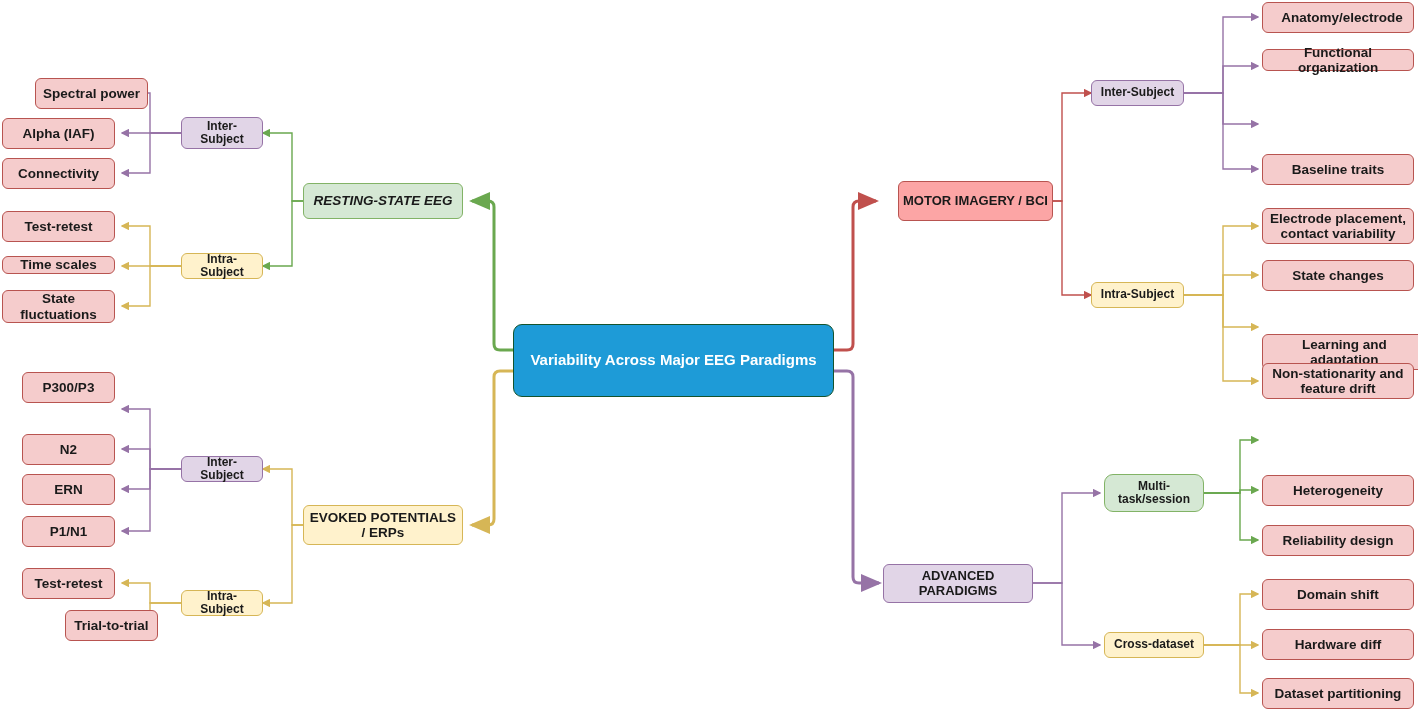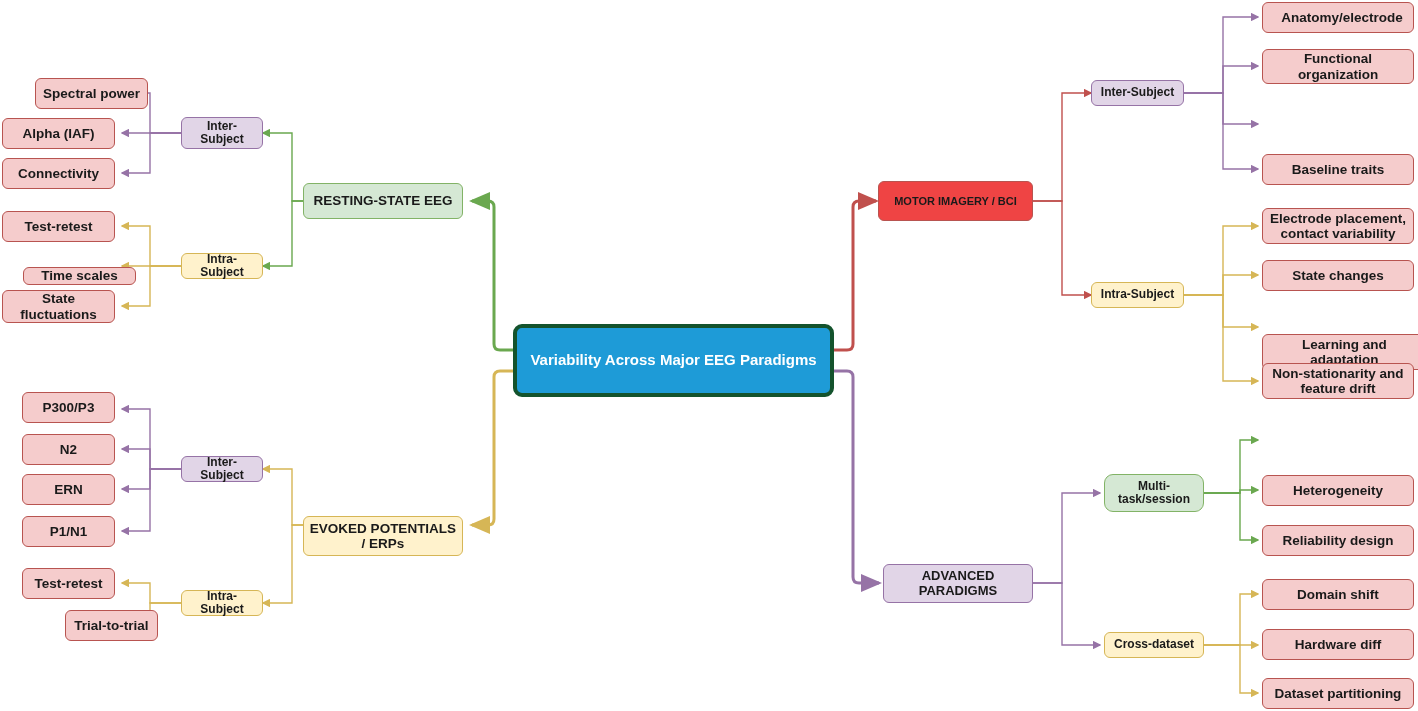--- a/index.html
+++ b/index.html
@@ -61,39 +61,41 @@
   .green {
     background: #d5e8d4;
     border-color: #82b366;
     font-size: 13.5px;
     border-radius: 9px;
   }
   .cat-green {
     background: #d5e8d4;
     border-color: #82b366;
     font-size: 13.5px;
+    font-style: italic;
   }
   .cat-yellow {
     background: #fff2cc;
     border-color: #d6b656;
     font-size: 13.5px;
   }
   .cat-red {
-    background: #ef4444;
+    background: #fca5a5;
     border-color: #b85450;
-    font-size: 11px;
+    font-size: 13px;
+    margin-left: 20px;
   }
   .cat-purple {
     background: #e1d5e7;
     border-color: #9673a6;
     font-size: 13px;
   }
   .center-node {
     background: #1e9bd7;
-    border: 4px solid #14532d;
+    border: 1px solid #14532d;
     color: #ffffff;
     font-size: 15px;
     border-radius: 9px;
     font-weight: bold;
   }
   .mid-small { font-size: 12px; }
 </style>
 </head>
 <body>
 
@@ -235,39 +237,39 @@
   <div class="node leaf" style="left:2px; top:118px; width:113px; height:31px;">
     <span>Alpha (IAF)</span>
   </div>
   <div class="node leaf" style="left:2px; top:158px; width:113px; height:31px;">
     <span>Connectivity</span>
   </div>
 
   <div class="node leaf" style="left:2px; top:211px; width:113px; height:31px;">
     <span>Test-retest</span>
   </div>
-  <div class="node leaf" style="left:2px; top:267px; width:113px; height:18px;margin-left:21px;">
+  <div class="node leaf" style="left:2px; top:256px; width:113px; height:18px;">
     <span>Time scales</span>
   </div>
   <div class="node leaf" style="left:2px; top:290px; width:113px; height:33px;">
     <span>State fluctuations</span>
   </div>
 
-  <div class="node cat-yellow" style="left:303px; top:516px; width:160px; height:40px;text-align:center;">
+  <div class="node cat-yellow" style="left:303px; top:505px; width:160px; height:40px;text-align:center;">
     <span>EVOKED POTENTIALS / ERPs</span>
   </div>
 
   <div class="node purple" style="left:181px; top:456px; width:82px; height:26px;">
     <span>Inter-Subject</span>
   </div>
   <div class="node yellow" style="left:181px; top:590px; width:82px; height:26px;">
     <span>Intra-Subject</span>
   </div>
 
-  <div class="node leaf" style="left:22px; top:392px; width:93px; height:31px;">
+  <div class="node leaf" style="left:22px; top:372px; width:93px; height:31px;">
     <span>P300/P3</span>
   </div>
   <div class="node leaf" style="left:22px; top:434px; width:93px; height:31px;">
     <span>N2</span>
   </div>
   <div class="node leaf" style="left:22px; top:474px; width:93px; height:31px;">
     <span>ERN</span>
   </div>
   <div class="node leaf" style="left:22px; top:516px; width:93px; height:31px;">
     <span>P1/N1</span>
@@ -287,21 +289,21 @@
   <div class="node purple" style="left:1091px; top:80px; width:93px; height:26px;">
     <span>Inter-Subject</span>
   </div>
   <div class="node yellow" style="left:1091px; top:282px; width:93px; height:26px;">
     <span>Intra-Subject</span>
   </div>
 
   <div class="node leaf-r" style="left:1262px; top:2px; width:152px; height:31px;padding-left:12px;">
     <span>Anatomy/electrode</span>
   </div>
-  <div class="node leaf-r" style="left:1262px; top:49px; width:152px; height:35px;">
+  <div class="node leaf-r" style="left:1262px; top:49px; width:152px; height:22px;">
     <span>Functional organization</span>
   </div>
   <div class="node leaf-r" style="left:1262px; top:154px; width:152px; height:31px;">
     <span>Baseline traits</span>
   </div>
 
   <div class="node leaf-r" style="left:1262px; top:208px; width:152px; height:36px;">
     <span>Electrode placement, contact variability</span>
   </div>
   <div class="node leaf-r" style="left:1262px; top:260px; width:152px; height:31px;">

